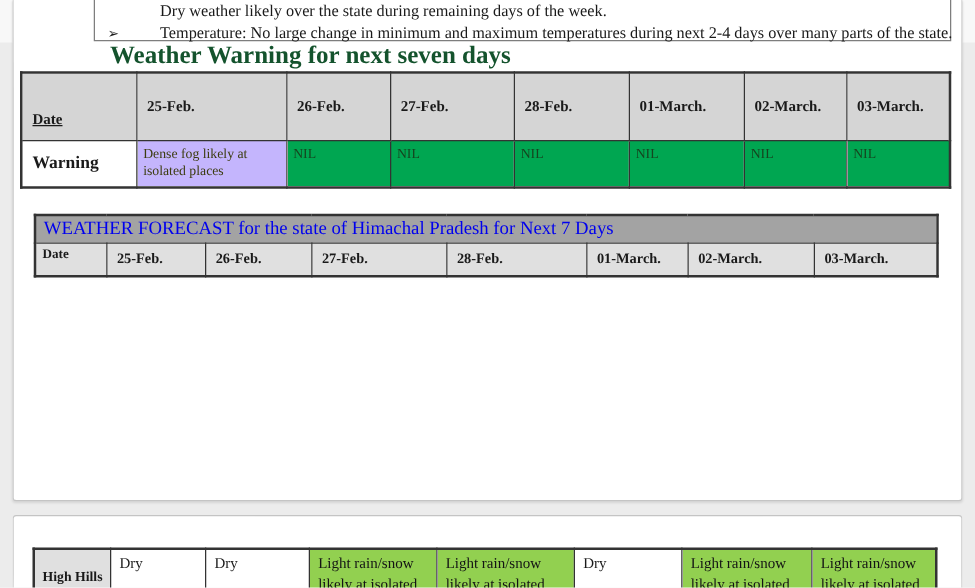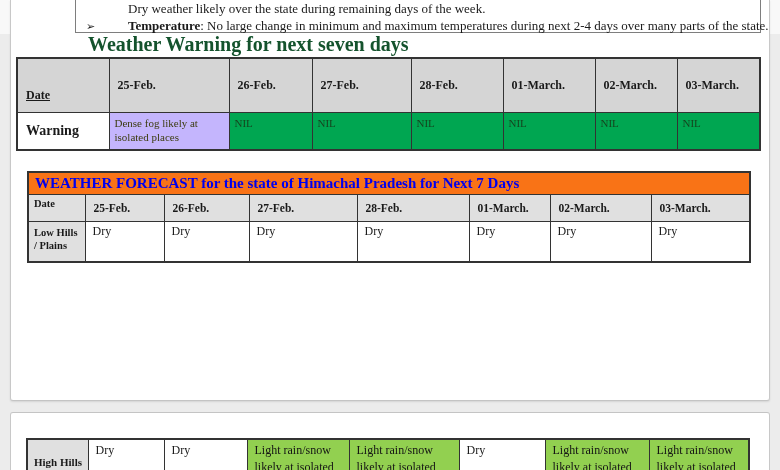--- a/index.html
+++ b/index.html
@@ -36,21 +36,21 @@
     position: absolute; left: 64px; top: -12px; width: 684px; height: 43px;
     border: 1.5px solid #7e7e7e;
     background: #ffffff;
   }
   .intro-line { position: relative; padding-left: 52px; font-size: 13px; line-height: 16.5px; white-space: nowrap; }
   .intro-line.first { padding-top: 12px; }
   .intro-bullet {
     position: absolute; left: 10px; top: 1px;
     font-family: "DejaVu Sans", sans-serif; font-size: 11px; color: #1a1a1a;
   }
-  .b { font-weight: bold; }
+  .b { font-weight: normal; }
 
   .warning-title {
     position: absolute; left: 77px; top: 33px;
     font-size: 20px; font-weight: bold; color: #14532d;
     white-space: nowrap;
   }
 
   table { border-collapse: collapse; table-layout: fixed; position: absolute; }
   td, th { border: 1px solid #333333; overflow: hidden; }
 
@@ -65,21 +65,21 @@
 
   td[data-bg="yellow"]     { background: #c4b5fd; color: #3c3c10; }
   td[data-bg="green"]      { background: #00a651; color: #14451f; }
   td[data-bg="lightgreen"] { background: #92d050; color: #141414; }
   td[data-bg="white"]      { background: #ffffff; }
 
   
   .fc-table { left: 16px; top: 171px; width: 722px; border: 2px solid #333333; }
   .fc-table .title-row { height: 22px; }
   .fc-table .title-row td {
-    background: #f97316; color: #0000ee; font-weight: bold; font-size: 15px;
+    background: #a3a3a3; color: #0000ee; font-weight: normal; font-size: 15px;
     padding: 0 0 0 6px; vertical-align: middle; white-space: nowrap;
   }
   .fc-table .date-row { height: 27px; }
   .fc-table .date-row th { background: #e0e0e0; font-size: 11.5px; font-weight: bold; text-align: left; padding: 0 0 0 8px; vertical-align: middle; }
   .fc-table th.fc-corner { font-size: 10.5px; vertical-align: top; padding: 3px 0 0 5px; }
   .fc-table .row-low { height: 41px; }
   .fc-table .row-mid { height: 32px; }
   .fc-table tbody th.rowhead { background: #e0e0e0; font-size: 10.5px; font-weight: bold; text-align: left; vertical-align: top; padding: 4px 2px 0 5px; line-height: 13px; }
   .fc-table tbody td { background: #ffffff; font-size: 12px; vertical-align: top; padding: 2px 0 0 7px; }
   .lbl-line { display: block; }
@@ -166,33 +166,20 @@
         <tr class="date-row">
           <th class="fc-corner">Date</th>
           <th>25-Feb.</th>
           <th>26-Feb.</th>
           <th>27-Feb.</th>
           <th>28-Feb.</th>
           <th>01-March.</th>
           <th>02-March.</th>
           <th>03-March.</th>
         </tr>
-        <tr class="row-low">
-          <th class="rowhead">
-            <span class="lbl-line">Low Hills</span>
-            <span class="lbl-line">/ Plains</span>
-          </th>
-          <td>Dry</td>
-          <td>Dry</td>
-          <td>Dry</td>
-          <td>Dry</td>
-          <td>Dry</td>
-          <td>Dry</td>
-          <td>Dry</td>
-        </tr>
       </tbody>
     </table>
   </div>
 
   <div class="page page2">
     <table class="cont-table">
       <colgroup>
         <col style="width:61px">
           <col style="width:76px">
           <col style="width:83px">

